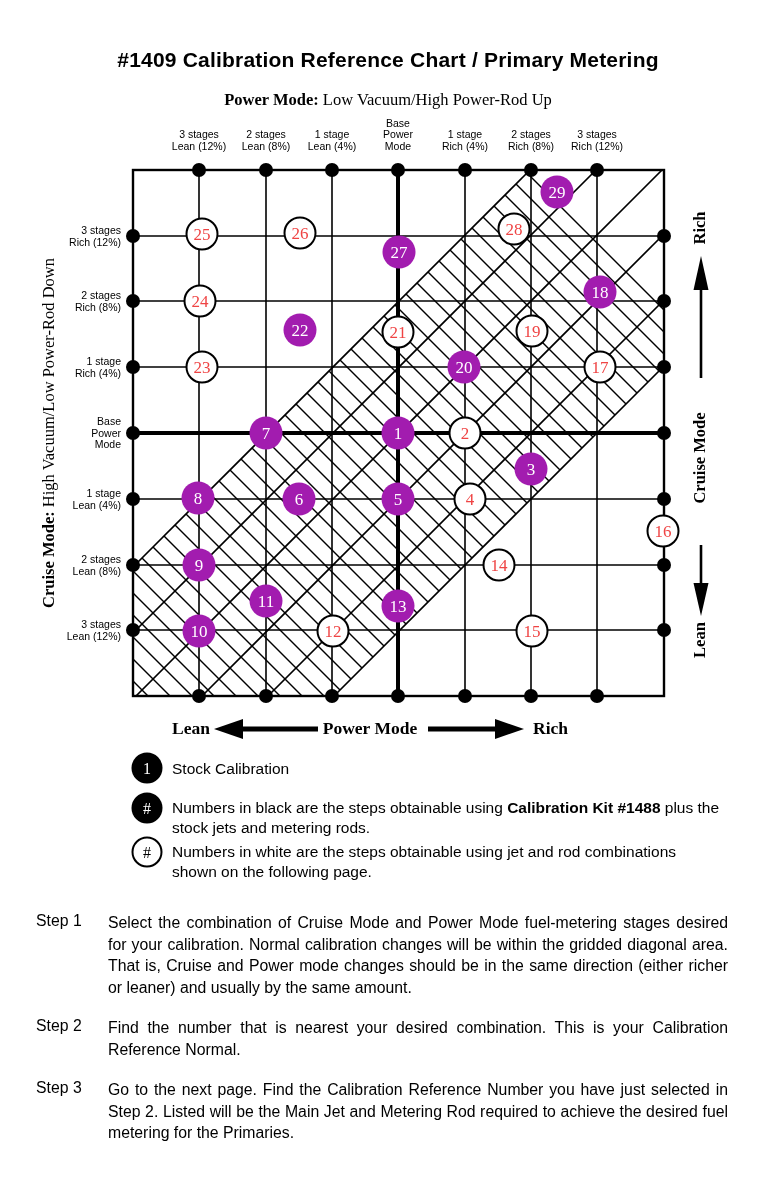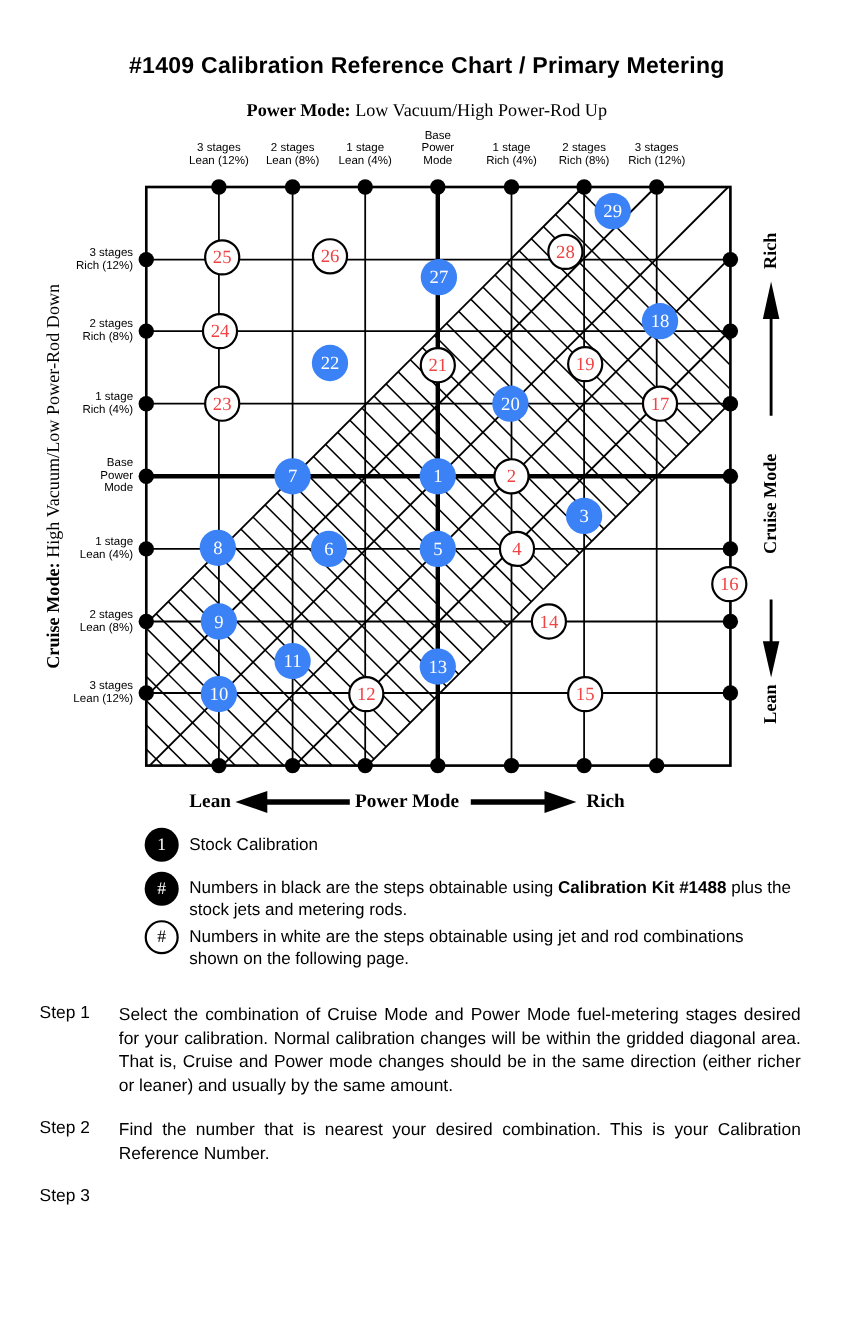--- a/index.html
+++ b/index.html
@@ -12,21 +12,21 @@
   .subtitle .b{font-weight:bold;}
   .chart{position:absolute;top:0;left:0;width:776px;height:760px;}
   .chart svg{position:absolute;top:0;left:0;}
   .collab{position:absolute;transform:translateX(-50%);text-align:center;
           font:10.5px "Liberation Sans",sans-serif;line-height:11.5px;white-space:nowrap;}
   .rowlab{position:absolute;transform:translateY(-50%);text-align:right;right:655px;
           font:10.5px "Liberation Sans",sans-serif;line-height:11.5px;white-space:nowrap;}
   .pt{position:absolute;width:33px;height:33px;border-radius:50%;box-sizing:border-box;
       display:flex;align-items:center;justify-content:center;transform:translate(-50%,-50%);
       font:17px "Liberation Serif",serif;z-index:3;}
-  .pt.filled{background:#3b82f6;color:#fff;}
+  .pt.filled{background:#a21caf;color:#fff;}
   .pt.open{background:#fff;color:#ef4444;border:2.5px solid #000;}
   .vlabel{position:absolute;transform:translate(-50%,-50%) rotate(-90deg);white-space:nowrap;
           font:16.5px "Liberation Serif",serif;}
   .vlabel .b{font-weight:bold;}
   .vlabel.bold{font-weight:bold;}
   .haxis{position:absolute;font:bold 17.5px "Liberation Serif",serif;white-space:nowrap;}
   .lg-circle{position:absolute;width:31px;height:31px;border-radius:50%;box-sizing:border-box;
              display:flex;align-items:center;justify-content:center;transform:translate(-50%,-50%);
              font:16px "Liberation Serif",serif;}
   .lg-circle.filled{background:#000;color:#fff;}
@@ -234,20 +234,21 @@
     <div class="lg-text" style="top:842px;width:552px;">Numbers in white are the steps obtainable using jet and rod combinations shown on the following page.</div>
   </div>
 
   <div class="steps">
     <div class="step">
       <div class="lbl">Step 1</div>
       <div class="txt">Select the combination of Cruise Mode and Power Mode fuel-metering stages desired for your calibration. Normal calibration changes will be within the gridded diagonal area. That is, Cruise and Power mode changes should be in the same direction (either richer or leaner) and usually by the same amount.</div>
     </div>
     <div class="step">
       <div class="lbl">Step 2</div>
-      <div class="txt">Find the number that is nearest your desired combination. This is your Calibration Reference Number.</div>
+      <div class="txt">Find the number that is nearest your desired combination. This is your Calibration Reference Normal.</div>
     </div>
     <div class="step">
       <div class="lbl">Step 3</div>
+      <div class="txt">Go to the next page. Find the Calibration Reference Number you have just selected in Step 2. Listed will be the Main Jet and Metering Rod required to achieve the desired fuel metering for the Primaries.</div>
     </div>
   </div>
 
 </div>
 
 </body></html>

